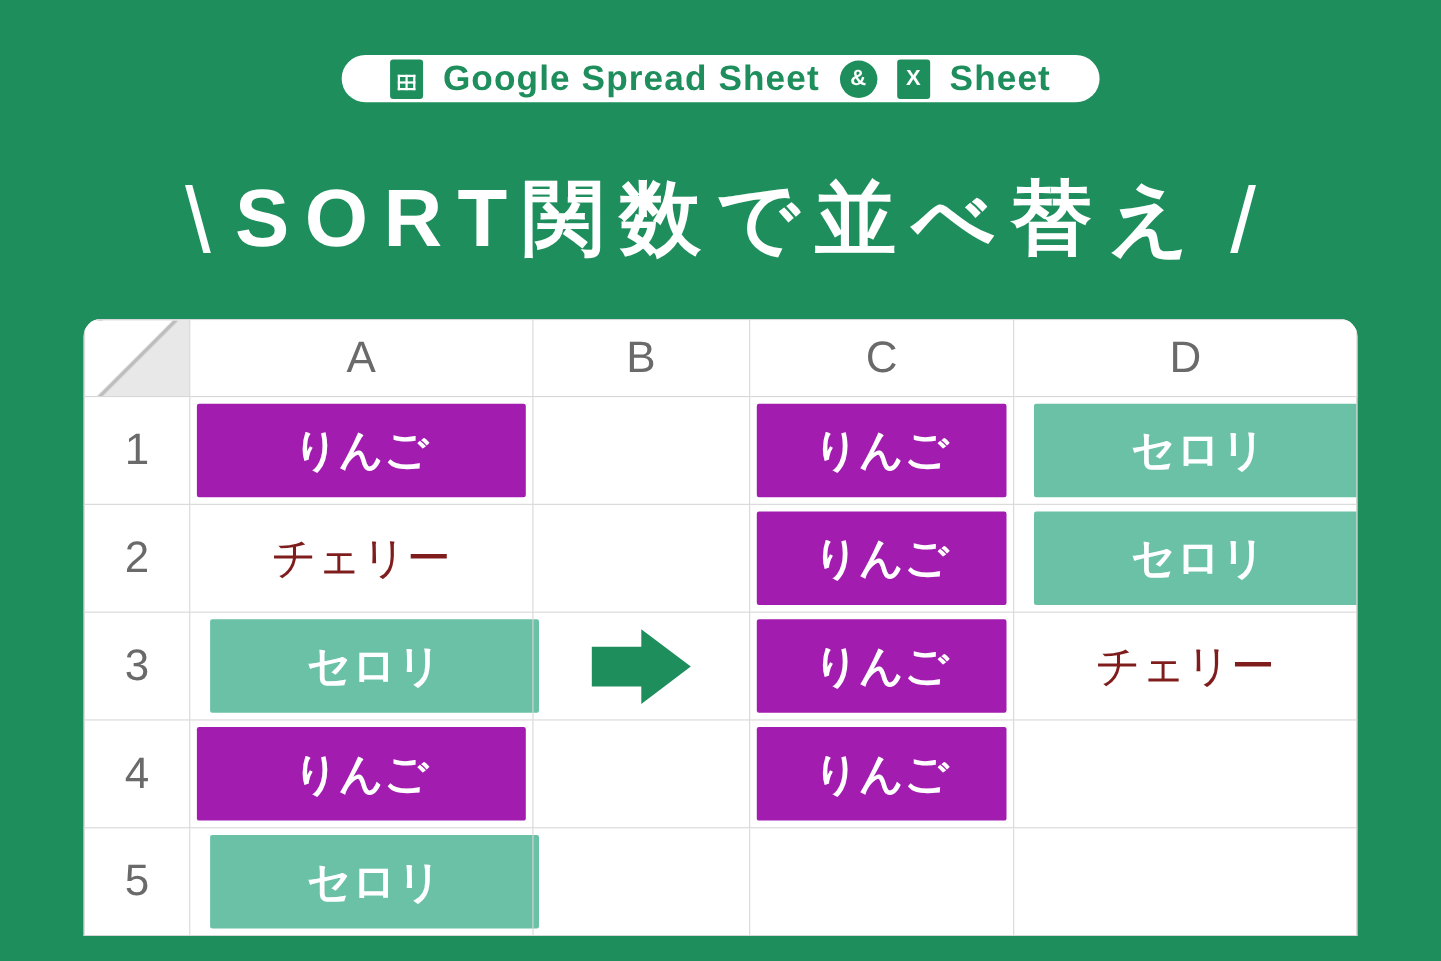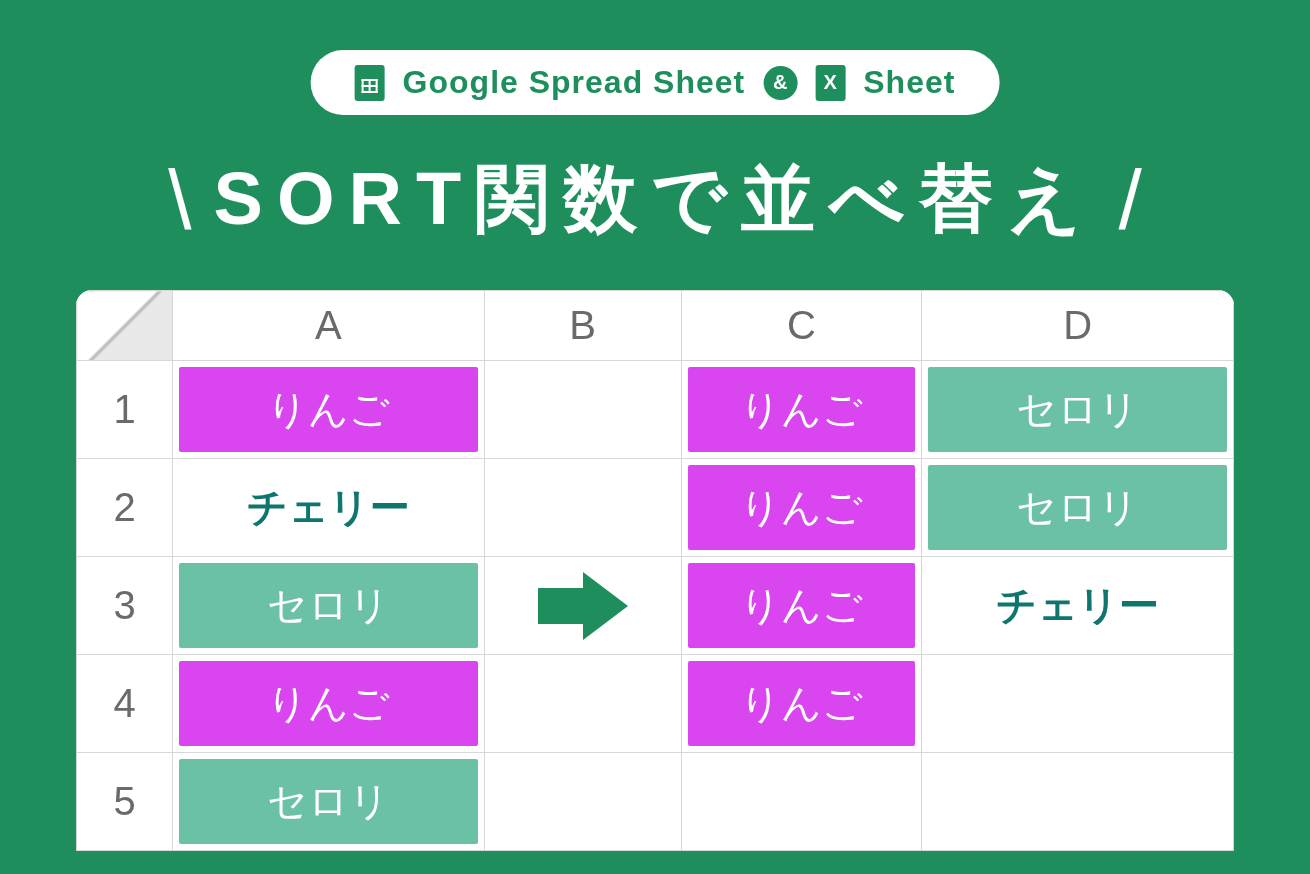--- a/index.html
+++ b/index.html
@@ -8,21 +8,21 @@
   background:#1e8f5c;
   font-family:"Hiragino Sans","Yu Gothic","Meiryo",sans-serif;
   overflow:hidden;
   position:relative;
 }
 .badge {
   position:absolute;
   top:50px; left:50%; transform:translateX(-50%);
   background:#fff;
   border-radius:40px;
-  padding:14px 44px;
+  padding:3px 44px;
   display:flex;
   align-items:center;
   gap:18px;
 }
 .badge-text { color:#1e8f5c; font-weight:700; font-size:32px; letter-spacing:1px; white-space:nowrap; }
 .amp {
   width:34px; height:34px; border-radius:50%;
   background:#1e8f5c; color:#fff;
   display:flex; align-items:center; justify-content:center;
   font-size:20px; font-weight:700;
@@ -77,23 +77,23 @@
 th.rownum{ width:96px; color:#6a6a6a; font-weight:400; }
 th.corner{
   width:96px; height:70px;
   background:linear-gradient(135deg,#fff 0%,#fff 48%,#bdbdbd 49%,#bdbdbd 51%,#e8e8e8 52%,#e8e8e8 100%);
 }
 .cell{ padding:6px; }
 .fill{
   width:100%; height:100%; display:flex; align-items:center; justify-content:center;
   border-radius:2px;
 }
-.red{ background:#d946ef; color:#fff; font-weight:400; }
-.teal{ background:#6ac1a6; color:#fff; font-weight:400; }
-.whiteRed{ background:#fff; color:#0f766e; font-weight:700; }
+.red{ background:#a21caf; color:#fff; font-weight:700; }
+.teal{ background:#6ac1a6; color:#fff; font-weight:700;margin-left:12px; }
+.whiteRed{ background:#fff; color:#7f1d1d; font-weight:400; }
 .arrow-cell{ padding:0; }
 .arrow-cell svg{ display:block; margin:0 auto; }
 </style>
 </head>
 <body>
 
 <div class="badge">
   <span class="sheets-icon"></span>
   <span class="badge-text">Google Spread Sheet</span>
   <span class="amp">&amp;</span>

